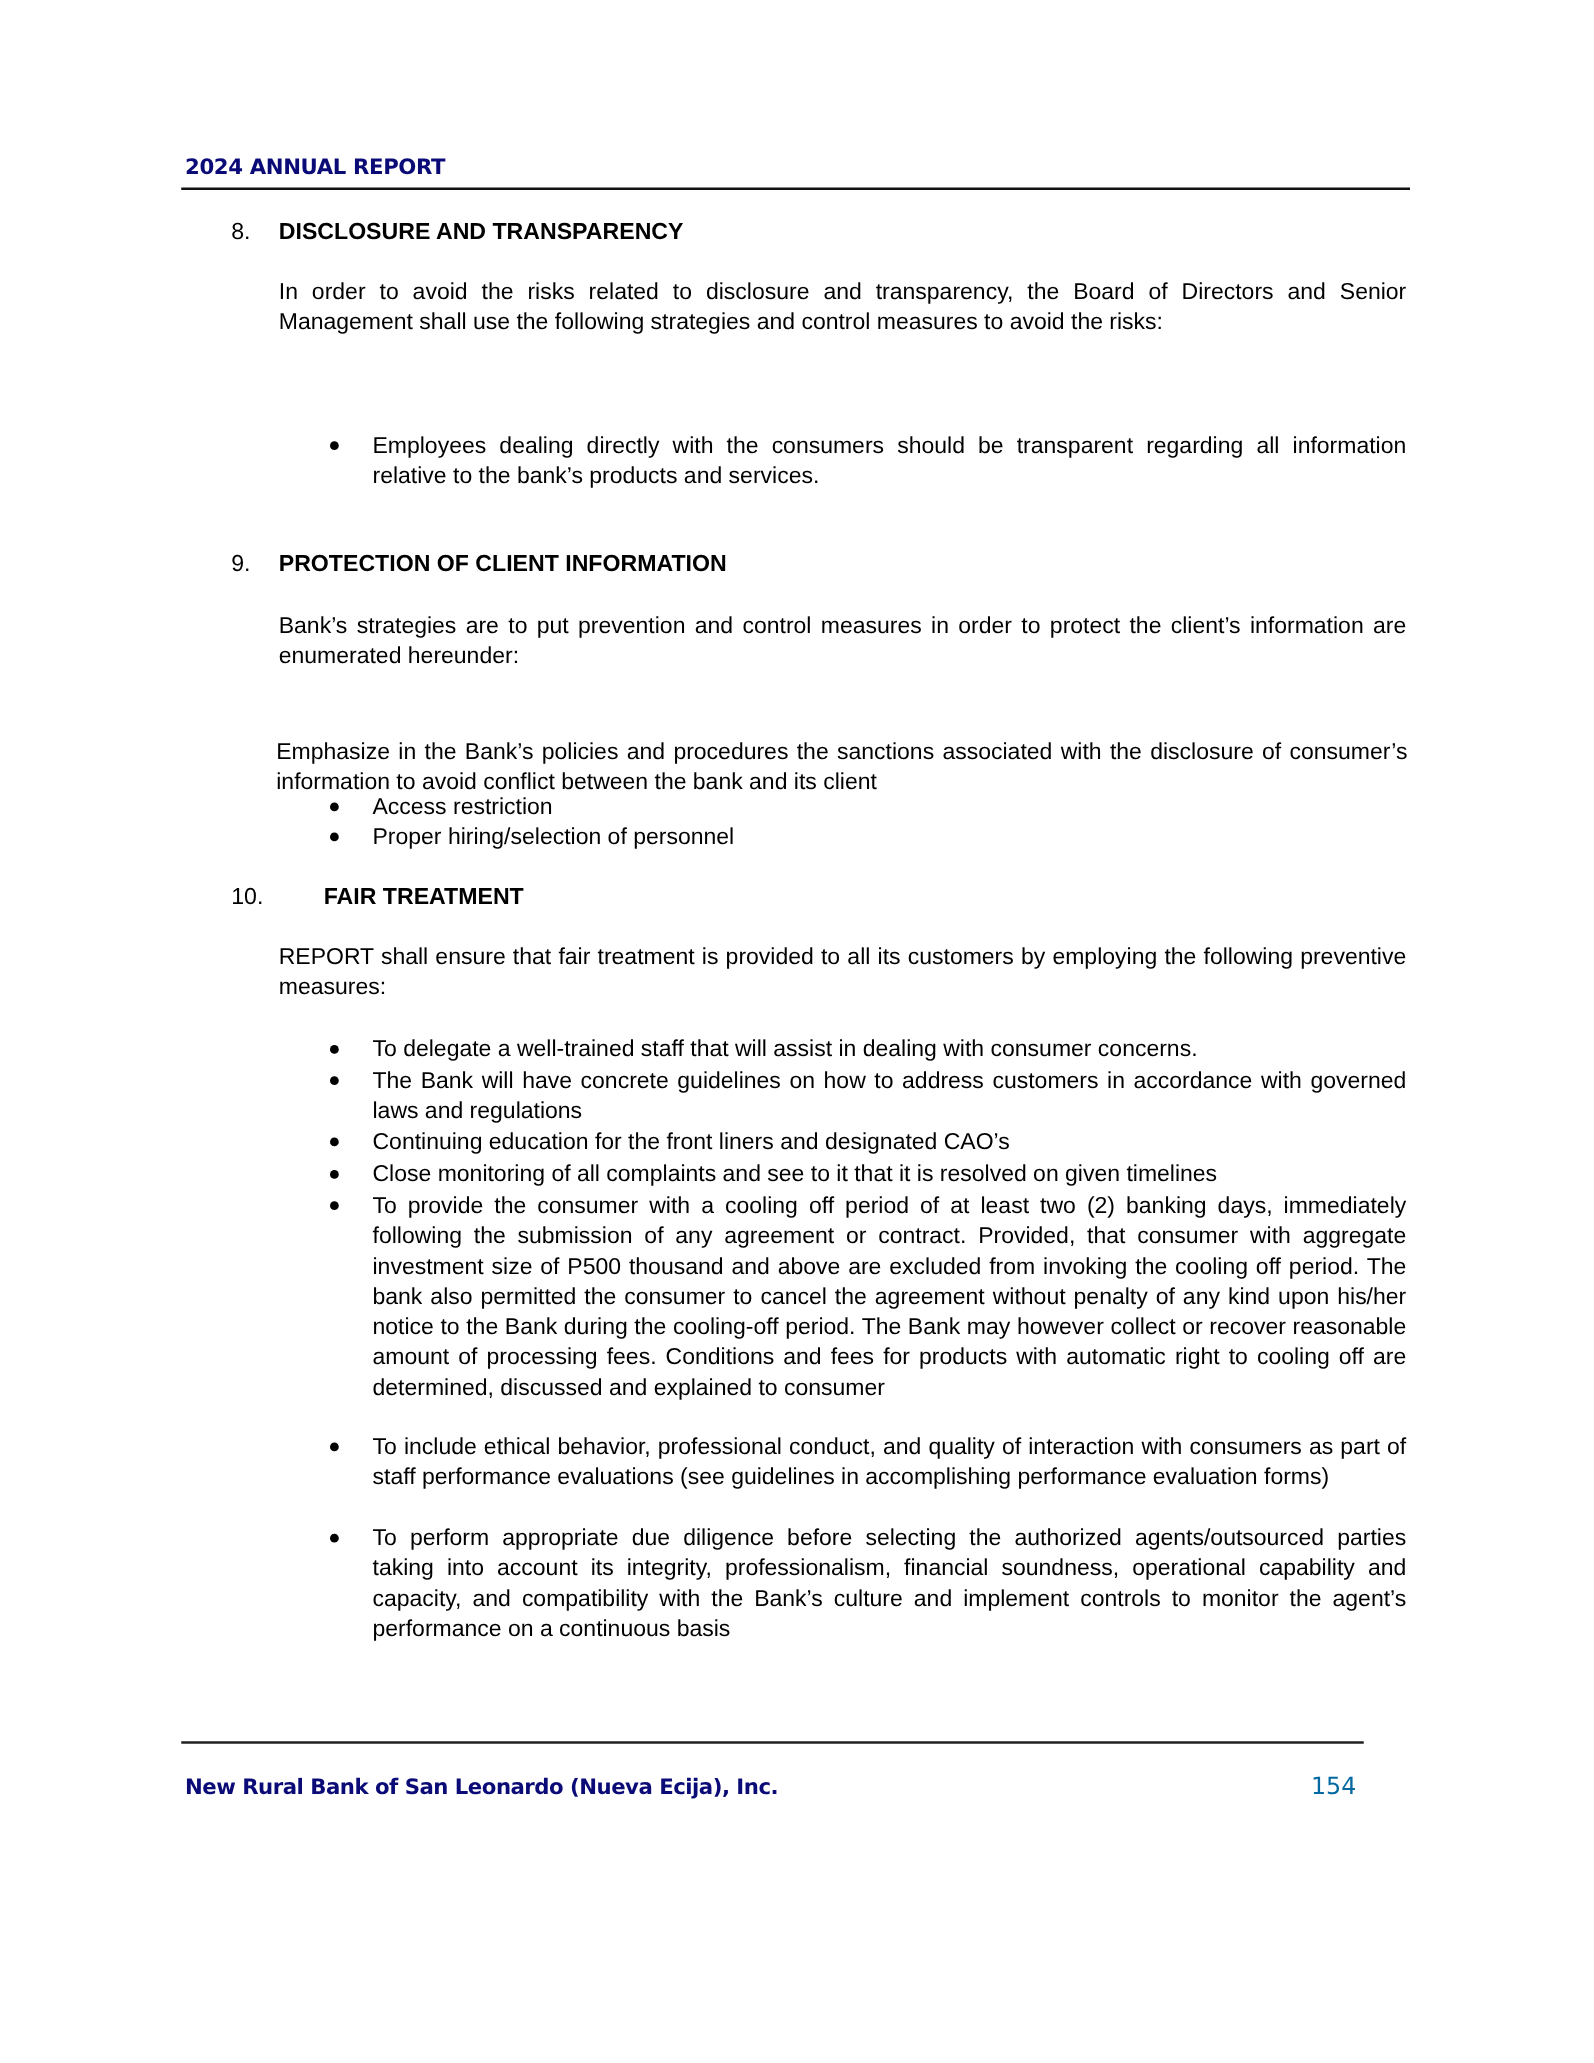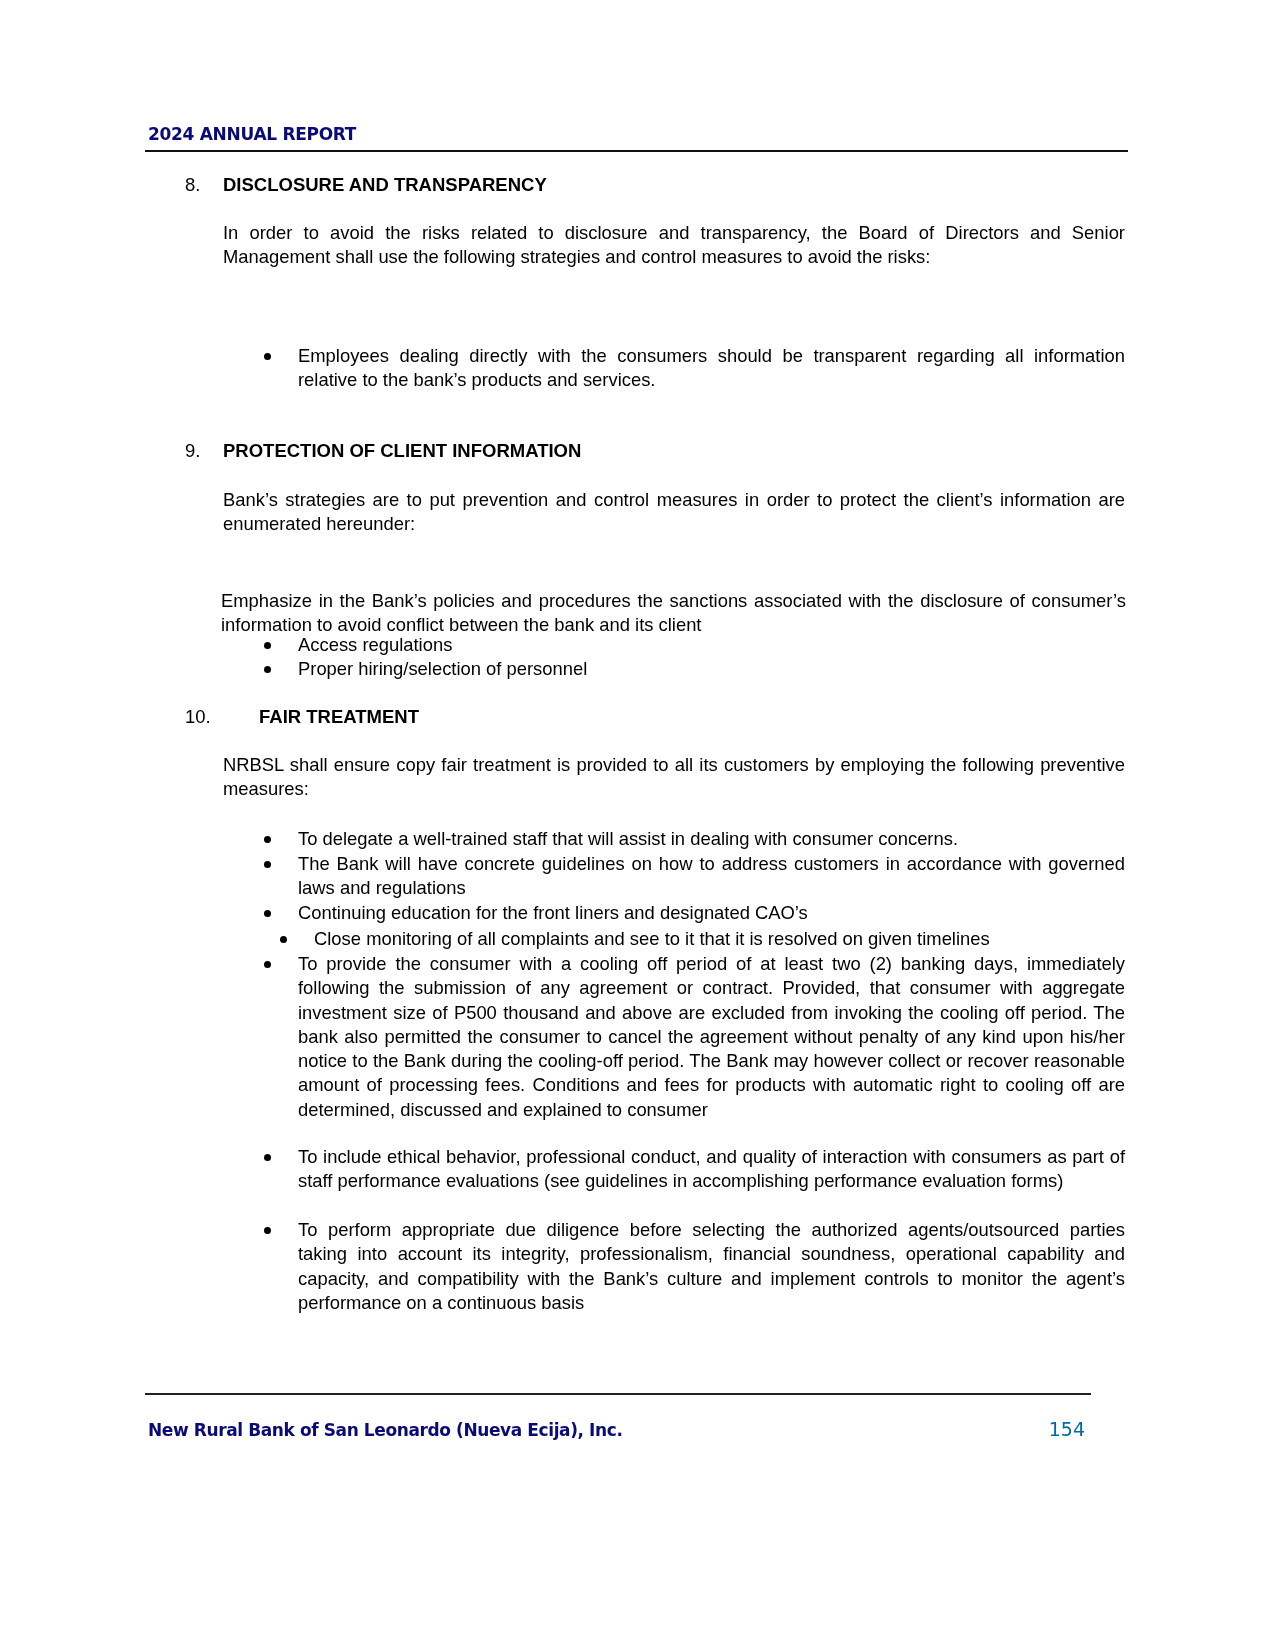--- a/index.html
+++ b/index.html
@@ -33,43 +33,43 @@
     <span class="bullet-dot"></span>
     <span>Employees dealing directly with the consumers should be transparent regarding all information relative to the bank’s products and services.</span>
   </div>
 
   <div class="sec-num" style="top:440px;">9.</div>
   <div class="sec-title" style="top:440px;">PROTECTION OF CLIENT INFORMATION</div>
   <div class="para" style="top:488px;">Bank’s strategies are to put prevention and control measures in order to protect  the client’s information are enumerated hereunder:</div>
   <div class="para flush" style="top:560px;margin-top:29px;">Emphasize in the Bank’s policies and procedures the sanctions associated with   the disclosure of consumer’s information to avoid conflict between the bank and its client</div>
   <div class="bullet-item" style="top:633px;">
     <span class="bullet-dot"></span>
-    <span>Access regulations</span>
+    <span>Access restriction</span>
   </div>
   <div class="bullet-item" style="top:657px;">
     <span class="bullet-dot"></span>
     <span>Proper hiring/selection of personnel</span>
   </div>
 
   <div class="sec-num" style="top:706px;">10.</div>
   <div class="sec-title" style="top:706px;margin-left:36px;">FAIR TREATMENT</div>
-  <div class="para" style="top:753px;">NRBSL shall ensure copy fair treatment is provided to all its customers by employing the following preventive measures:</div>
+  <div class="para" style="top:753px;">REPORT shall ensure that fair treatment is provided to all its customers by employing the following preventive measures:</div>
   <div class="bullet-item" style="top:827px;">
     <span class="bullet-dot"></span>
     <span>To delegate a well-trained staff that will assist in dealing with consumer concerns.</span>
   </div>
   <div class="bullet-item" style="top:852px;">
     <span class="bullet-dot"></span>
     <span>The Bank will have concrete guidelines on how to address customers in accordance with governed laws and regulations</span>
   </div>
   <div class="bullet-item" style="top:901px;">
     <span class="bullet-dot"></span>
     <span>Continuing education for the front liners and designated CAO’s</span>
   </div>
-  <div class="bullet-item" style="top:927px;margin-left:16px;">
+  <div class="bullet-item" style="top:927px;">
     <span class="bullet-dot"></span>
     <span>Close monitoring of all complaints and see to it that it is resolved on given timelines</span>
   </div>
   <div class="bullet-item" style="top:952px;">
     <span class="bullet-dot"></span>
     <span>To provide the consumer with a cooling off period of at least two (2) banking days, immediately following the submission of any agreement or contract. Provided, that consumer with aggregate investment size of P500 thousand and above are excluded from invoking the cooling off period. The bank also permitted the consumer to cancel the agreement without penalty of any kind upon his/her notice to the Bank during the cooling-off period. The Bank may however collect or recover reasonable amount of processing fees. Conditions and fees for products with automatic right to cooling off are determined, discussed and explained to consumer</span>
   </div>
   <div class="bullet-item" style="top:1145px;">
     <span class="bullet-dot"></span>
     <span>To include ethical behavior, professional conduct, and quality of interaction with consumers as part of staff performance evaluations (see guidelines in accomplishing performance evaluation forms)</span>

